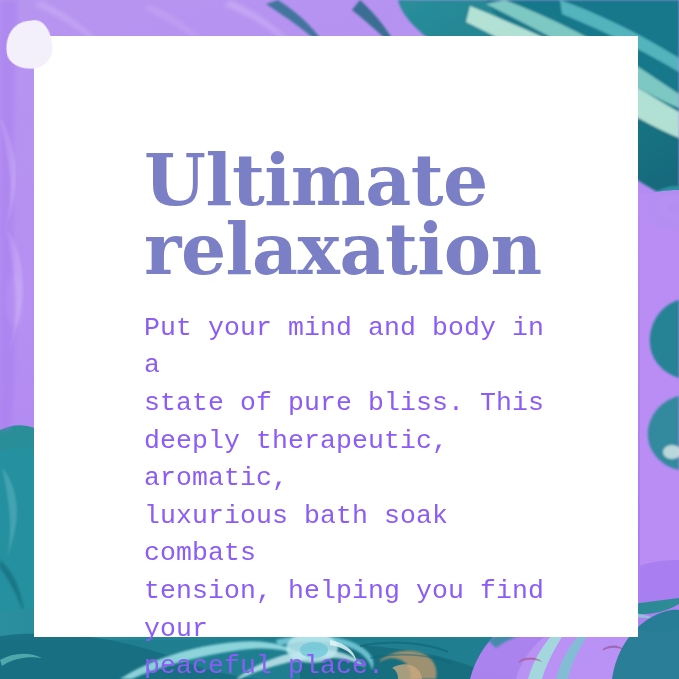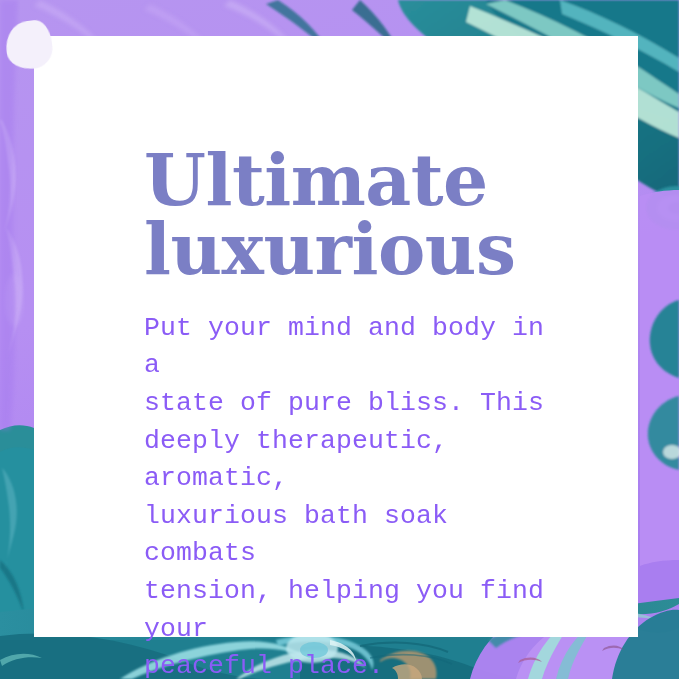--- a/index.html
+++ b/index.html
@@ -210,21 +210,21 @@
       <path d="M150,4 C180,18 206,38 222,62 C202,42 174,22 144,10 Z" fill="#c7a9f6"></path>
       <path d="M230,0 C258,12 282,30 298,52 C278,34 252,16 224,6 Z" fill="#d2bbf8"></path>
     </g>
 
     <path d="M0,0 L18,0 C14,80 12,180 14,280 C16,360 14,400 10,430 L0,430 Z" fill="#a074ee" opacity="0.35" filter="url(#soften2)"></path>
   </svg>
 
   <div id="card">
     <div id="text-block">
       <h1 class="headline">Ultimate
-luxurious</h1>
+relaxation</h1>
       <p class="body-copy">Put your mind and body in a
 state of pure bliss. This
 deeply therapeutic, aromatic,
 luxurious bath soak combats
 tension, helping you find your
 peaceful place.</p>
     </div>
   </div>
 
   <div id="corner-blob"></div>

